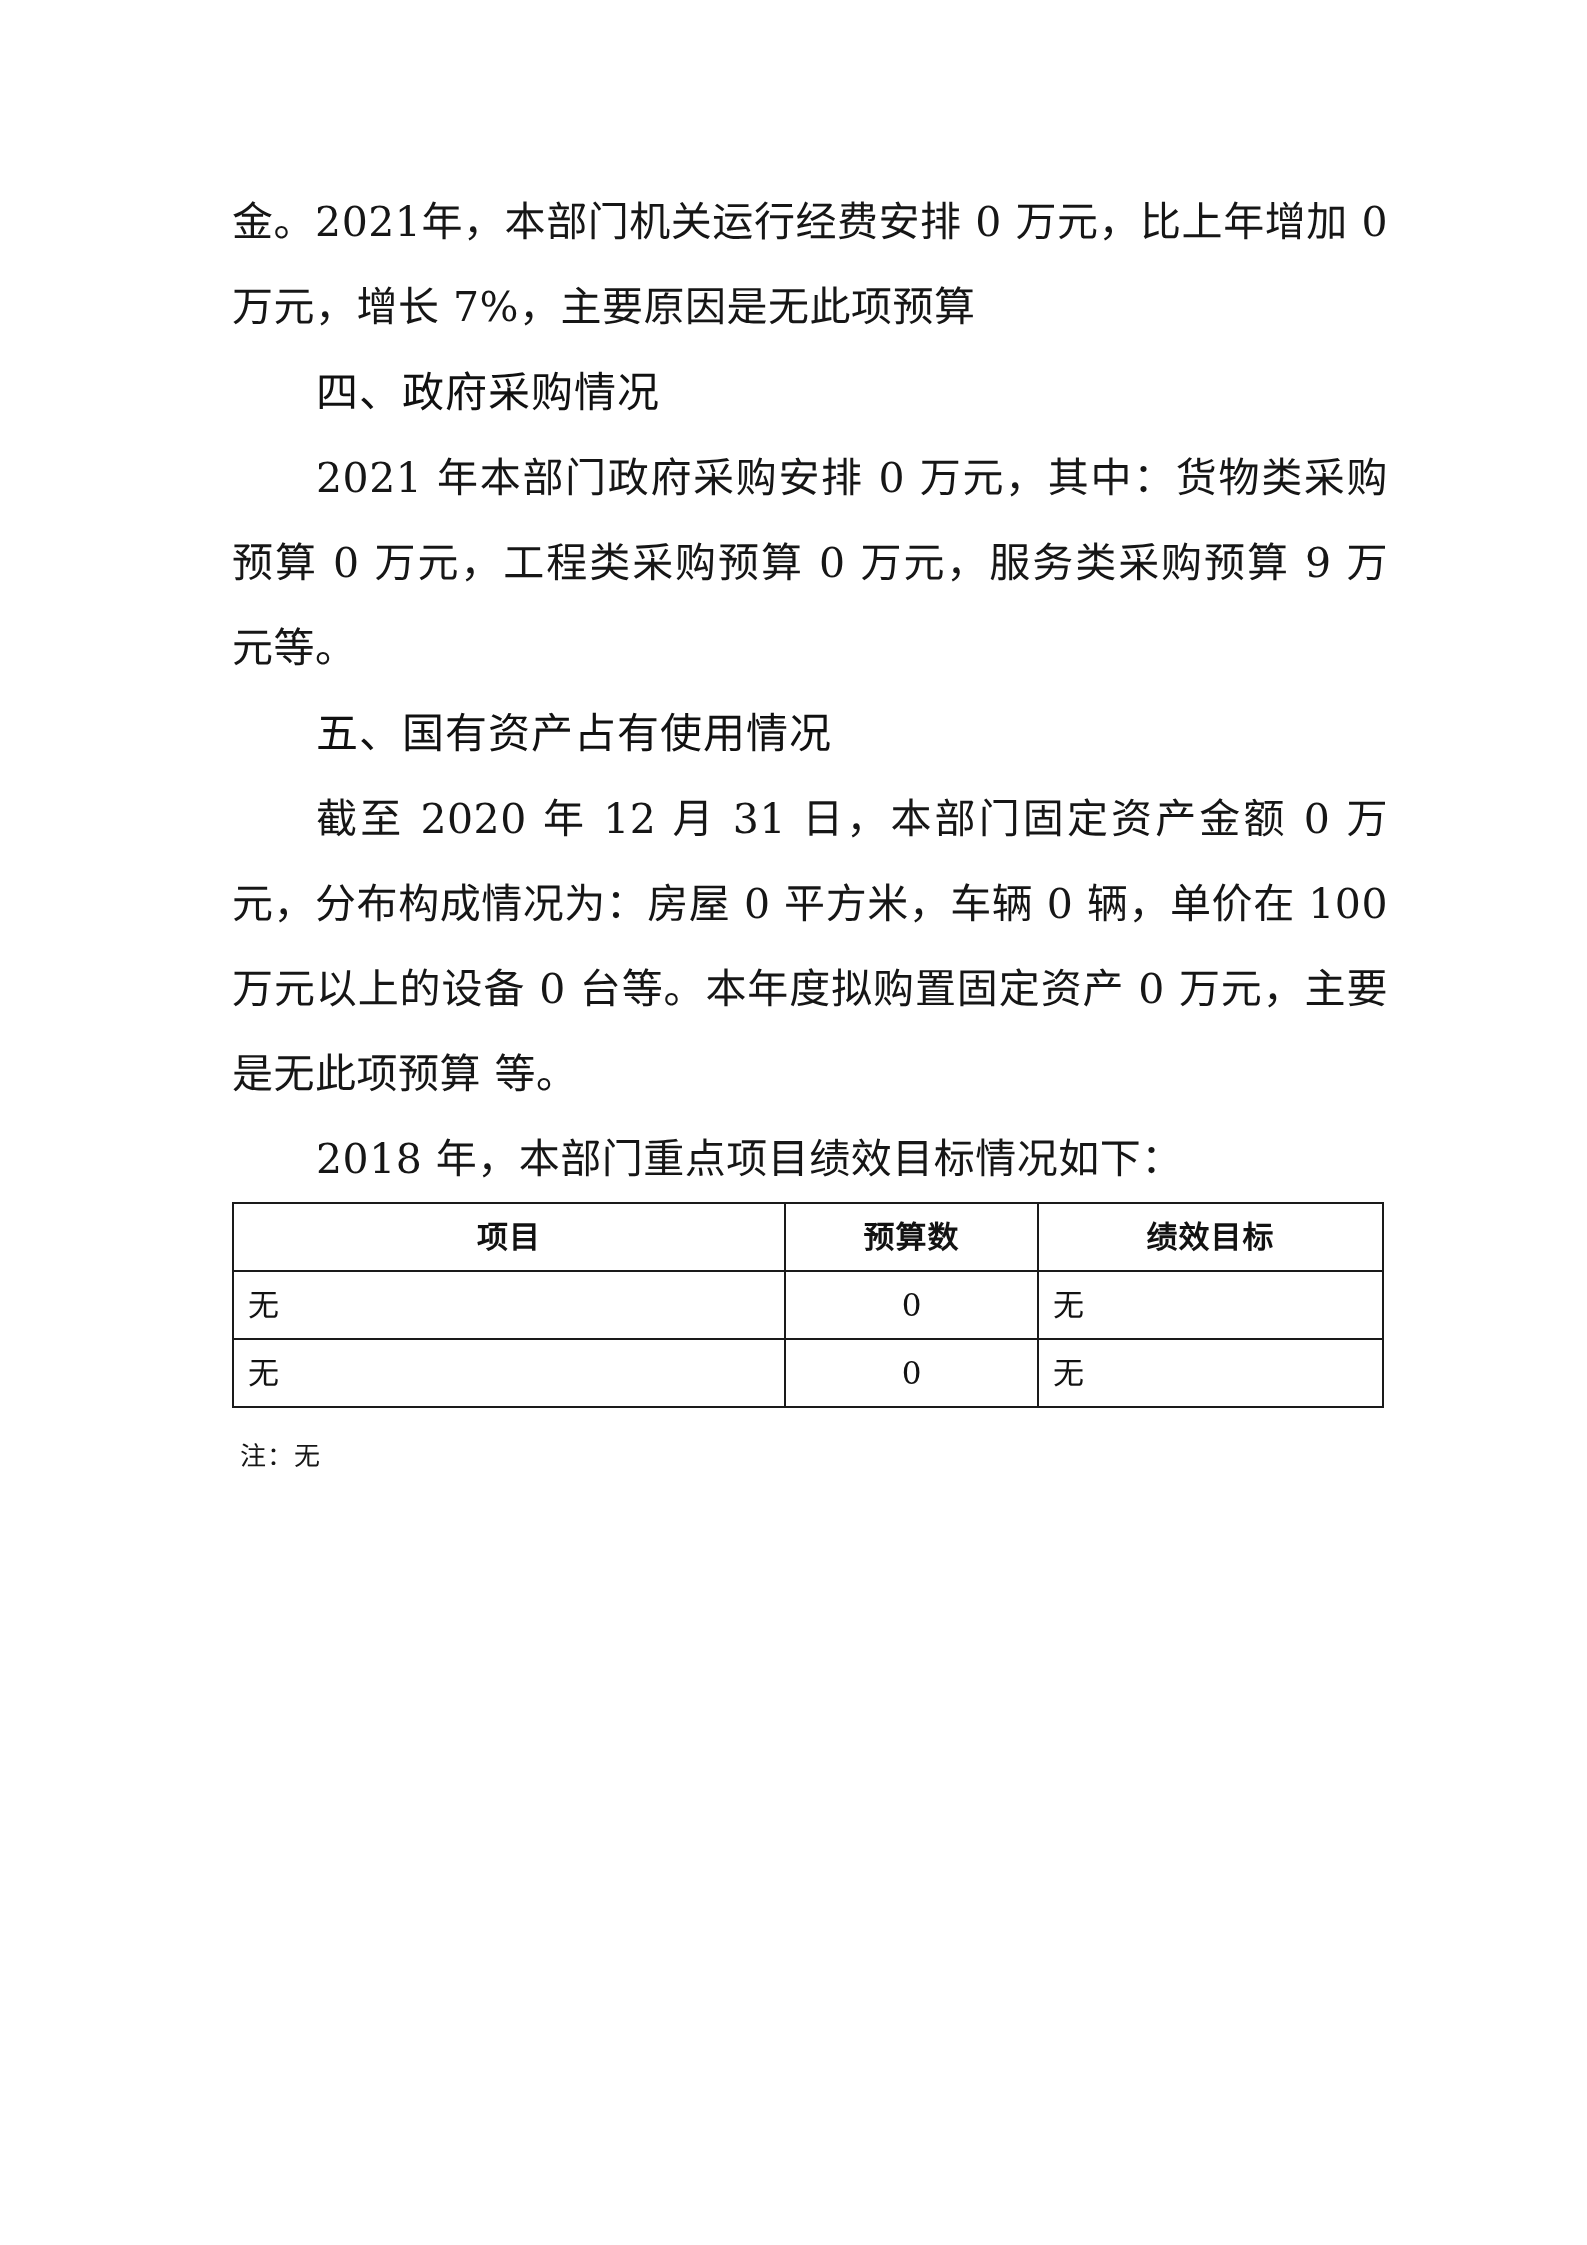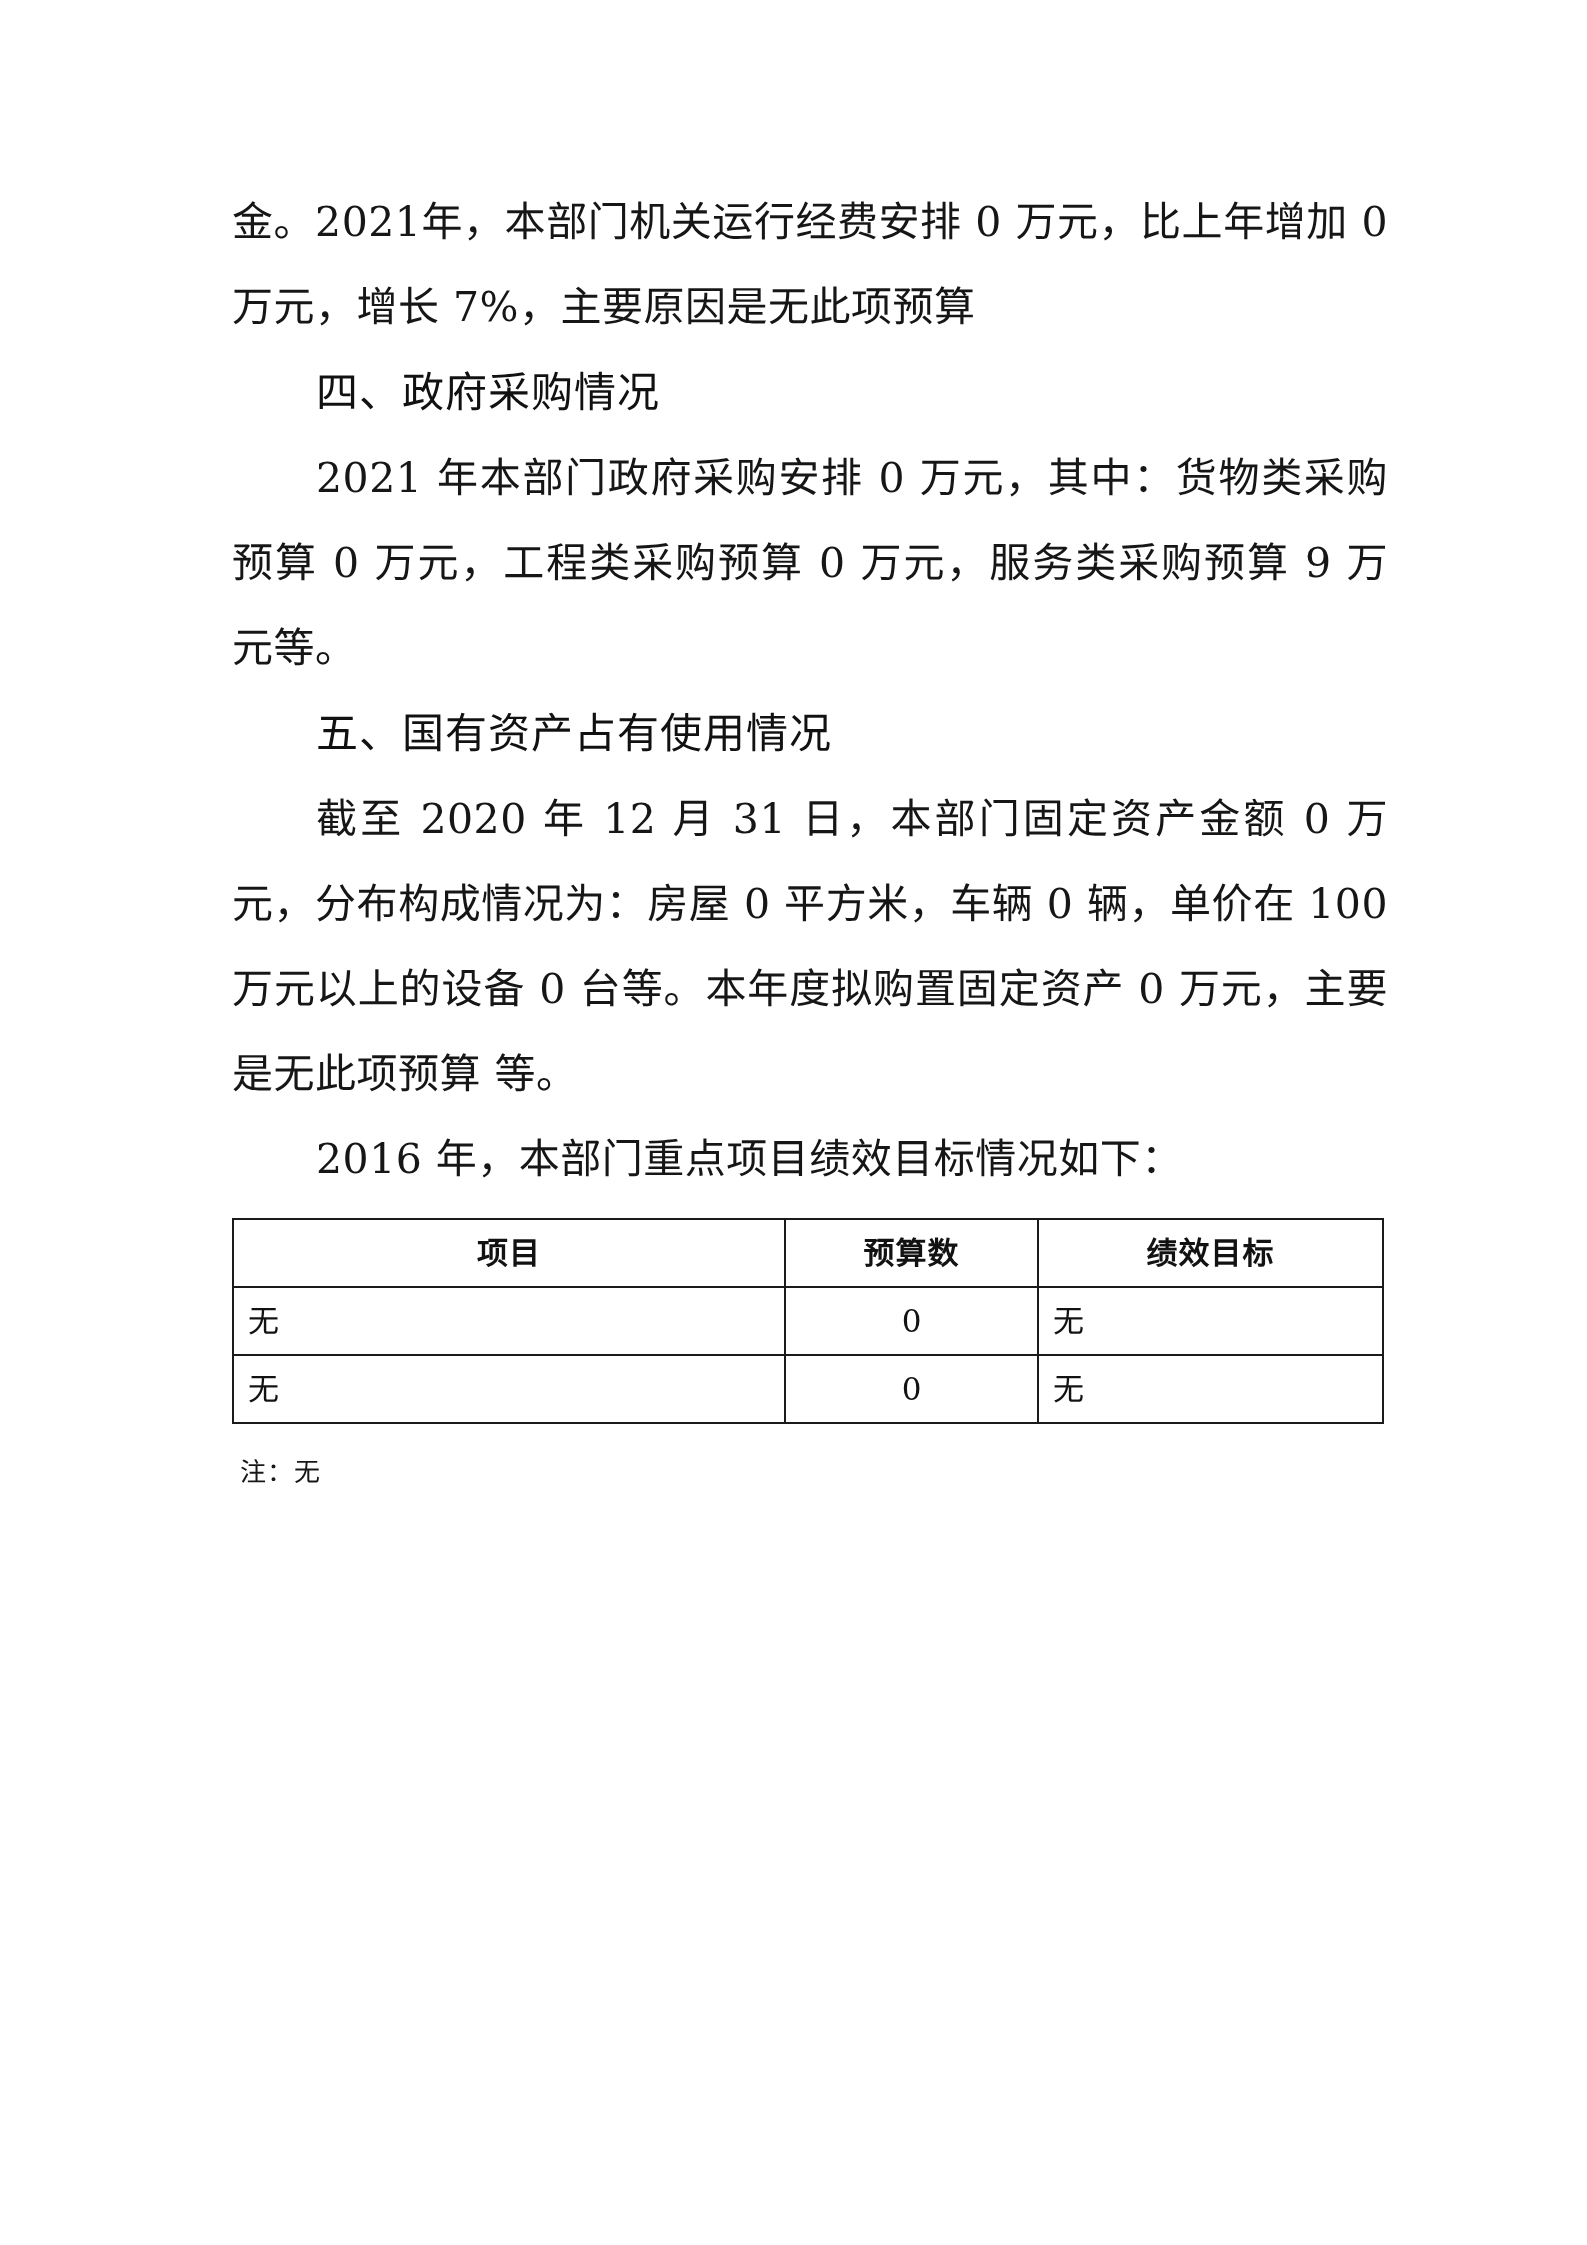--- a/index.html
+++ b/index.html
@@ -54,21 +54,20 @@
     margin: 0;
     text-indent: 84px;
     letter-spacing: 1px;
     color: #111111;
   }
 
   
   .perf-table {
     border-collapse: collapse;
     width: 1152px;
-    margin-top: 16px;
     table-layout: fixed;
   }
   .perf-table th,
   .perf-table td {
     border: 2px solid #1a1a1a;
     font-size: 31px;
     line-height: 40px;
     padding: 11px 10px;
     color: #121212;
   }
@@ -107,21 +106,21 @@
 
     <h2 class="heading">四、政府采购情况</h2>
 
     <p class="para indent">2021 年本部门政府采购安排 0 万元，其中：货物类采购预算 0 万元，工程类采购预算 0 万元，服务类采购预算 9 万元等。</p>
 
     <h2 class="heading">五、国有资产占有使用情况</h2>
 
     <p class="para indent">截至 2020 年 12 月 31 日，本部门固定资产金额 0 万元，分布构成情况为：房屋 0 平方米，车辆 0 辆，单价在 100 万元以上的设备 0 台等。本年度拟购置固定资产 0 万元，主要是无此项预算 等。</p>
 
 
-    <p class="para indent">2016 年，本部门重点项目绩效目标情况如下：</p>
+    <p class="para indent">2018 年，本部门重点项目绩效目标情况如下：</p>
 
     <table class="perf-table">
       <colgroup>
         <col class="col-w-item">
         <col class="col-w-budget">
         <col class="col-w-goal">
       </colgroup>
       <thead>
         <tr>
           <th>项目</th>

